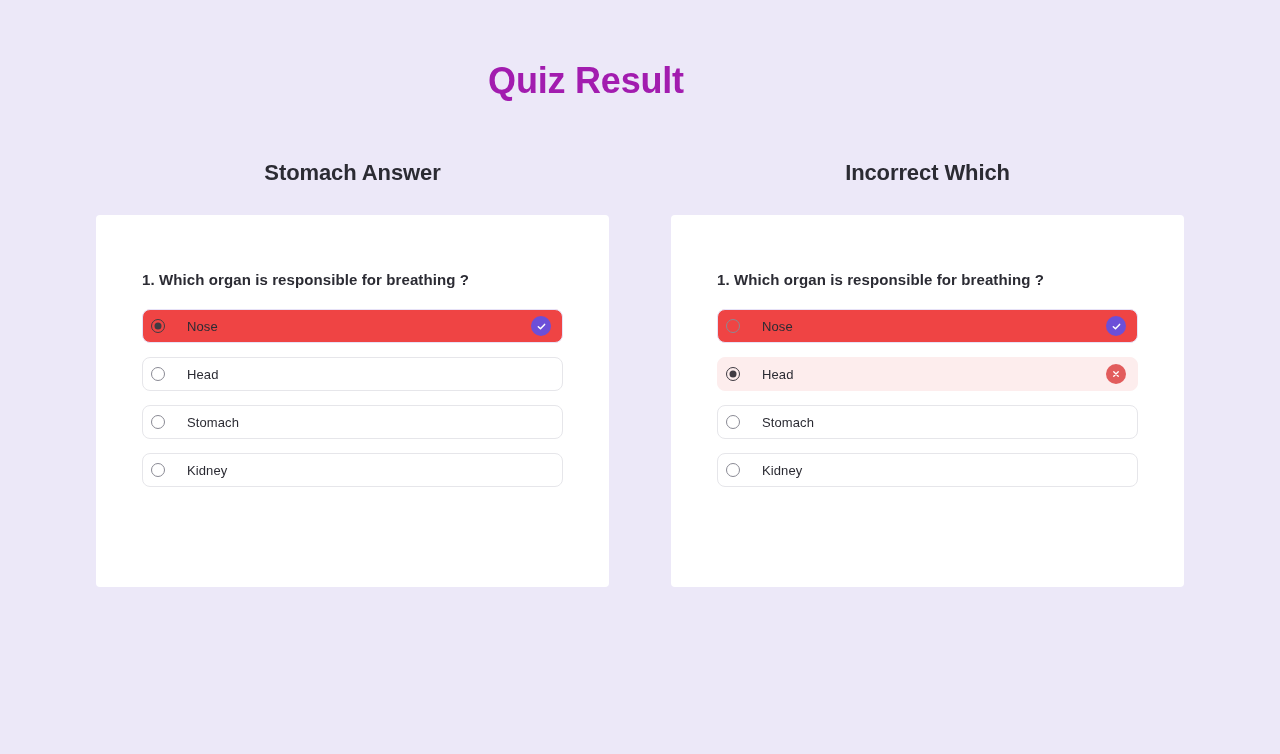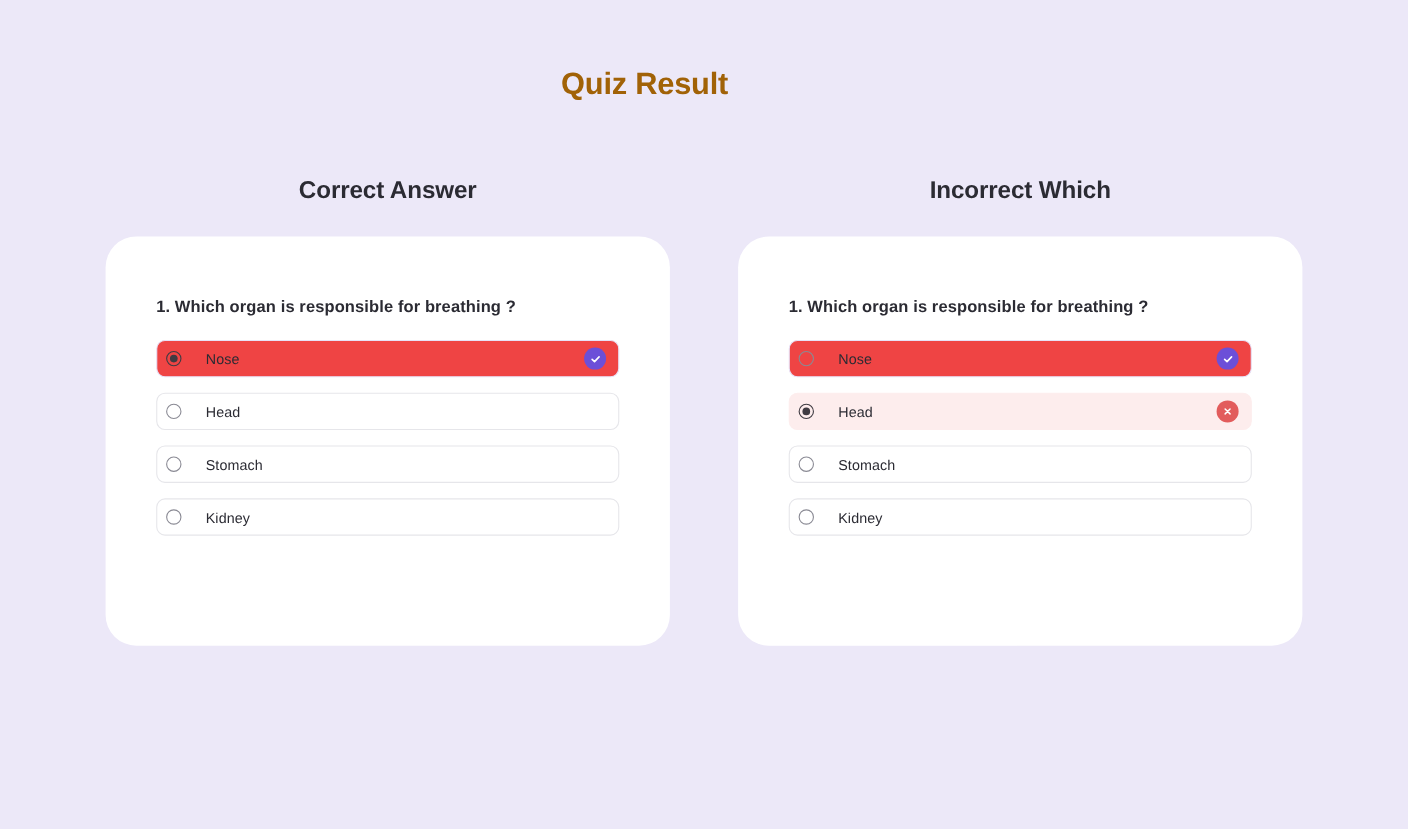--- a/index.html
+++ b/index.html
@@ -21,23 +21,23 @@
     width: 1280px;
     height: 754px;
   }
 
   .page-title {
     position: absolute;
     top: 60px;
     left: 0;
     width: 1172px;
     text-align: center;
-    font-size: 28px;
+    font-size: 36px;
     font-weight: bold;
-    color: #a16207;
+    color: #a21caf;
     letter-spacing: -0.2px;
   }
 
   .columns {
     position: absolute;
     top: 160px;
     left: 96px;
     width: 1088px;
     display: flex;
     gap: 62px;
@@ -51,21 +51,21 @@
     text-align: center;
     font-size: 22px;
     font-weight: bold;
     color: #2b2b33;
     margin-bottom: 29px;
     letter-spacing: -0.1px;
   }
 
   .card {
     background: #ffffff;
-    border-radius: 28px;
+    border-radius: 4px;
     padding: 56px 46px 46px 46px;
     min-height: 372px;
   }
 
   .question {
     font-size: 15px;
     font-weight: bold;
     color: #2b2b33;
     margin-bottom: 21px;
     letter-spacing: 0.1px;
@@ -152,21 +152,21 @@
 </head>
 <body>
 
 <div class="page">
 
   <h1 class="page-title">Quiz Result</h1>
 
   <div class="columns">
 
     <div class="column">
-      <div class="column-heading">Correct Answer</div>
+      <div class="column-heading">Stomach Answer</div>
       <div class="card">
         <div class="question">1. Which organ is responsible for breathing ?</div>
         <div class="options">
 
           <div class="option state-correct">
             <span class="radio checked"></span>
             <span class="option-label">Nose</span>
             <span class="badge badge-check">
               <svg width="11" height="11" viewBox="0 0 12 12" aria-hidden="true">
                 <path d="M2.5 6.2 L4.9 8.5 L9.4 3.7" fill="none" stroke="#ffffff" stroke-width="1.6" stroke-linecap="round" stroke-linejoin="round"></path>

